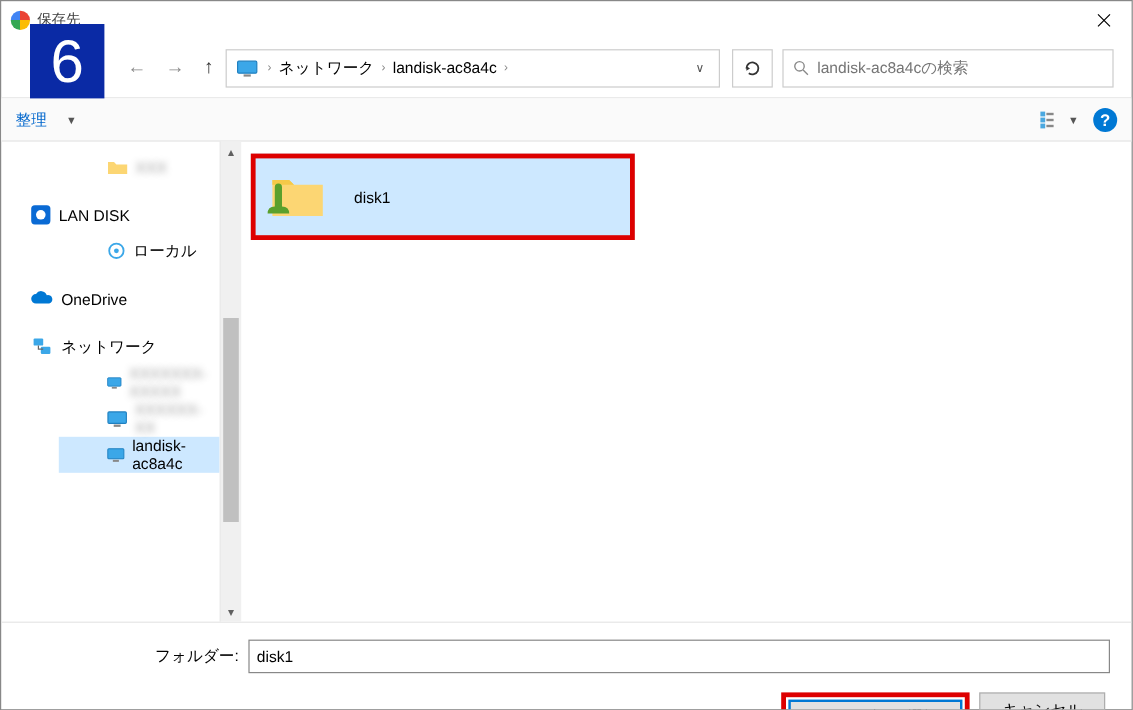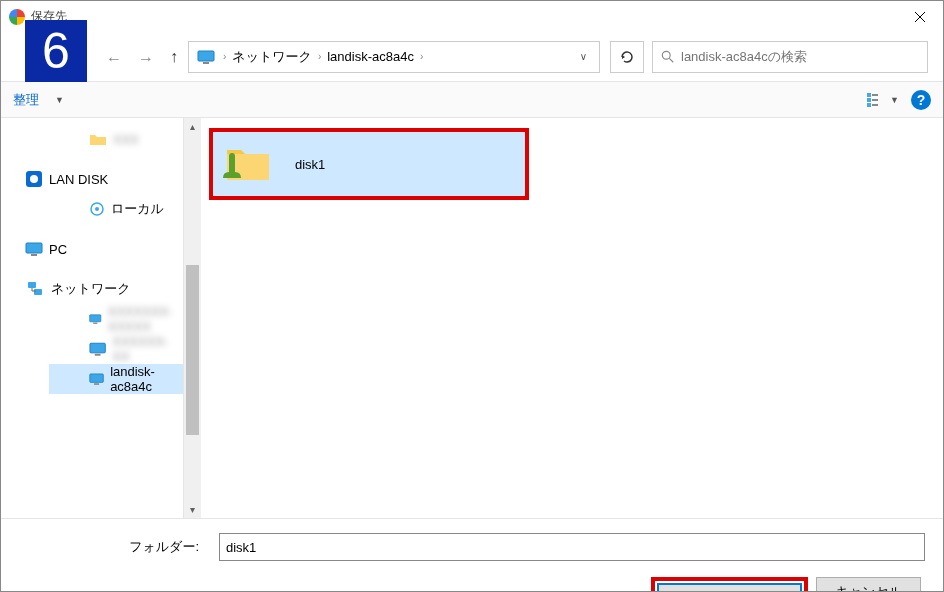--- a/index.html
+++ b/index.html
@@ -42,21 +42,21 @@
 .folder-icon-small { width: 18px; height: 14px; fill: #fcd673; }
 .monitor-icon { width: 18px; height: 14px; }
 .main-content { flex: 1; padding: 10px 8px; display: flex; gap: 20px; align-items: flex-start; }
 .folder-item { display: flex; align-items: center; gap: 14px; height: 72px; border: 1px solid transparent; padding-right: 12px; cursor: pointer; }
 .folder-item.selected { background: #cde8ff; border: 4px solid #d00; }
 .folder-item .folder-icon-wrap { width: 68px; height: 58px; display: flex; align-items: center; justify-content: center; position: relative; }
 .folder-label { font-size: 13px; white-space: nowrap; }
 .share-folder-svg { width: 56px; height: 48px; }
 .bottom-area { padding: 14px 18px 10px 18px; border-top: 1px solid #e5e5e5; }
 .folder-input-row { display: flex; align-items: center; margin-bottom: 16px; }
-.folder-input-row label { width: 180px; text-align: right; margin-right: 20px; font-size: 13px; }
+.folder-input-row label { width: 180px; text-align: right; margin-right: 8px; font-size: 13px; }
 .folder-input-row input { flex: 1; height: 28px; border: 1px solid #888; padding: 0 6px; font-size: 13px; }
 .buttons-row { display: flex; justify-content: flex-end; gap: 8px; margin-right: 4px; }
 .btn { height: 30px; padding: 0 18px; min-width: 100px; border: 1px solid #adadad; background: #e1e1e1; font-size: 13px; cursor: pointer; display: flex; align-items: center; justify-content: center; }
 .btn.primary { border: 2px solid #0078d4; }
 .primary-wrap { border: 4px solid #d00; padding: 2px; }
 </style>
 </head>
 <body>
 
 <div class="step-badge">6</div>
@@ -143,25 +143,24 @@
       <div class="tree-item sub">
         <svg width="16" height="16" viewBox="0 0 16 16">
             <circle cx="8" cy="8" r="6" fill="none" stroke="#3ba7e8" stroke-width="1.5"></circle>
             <circle cx="8" cy="8" r="2" fill="#3ba7e8"></circle>
           </svg>
         <span>ローカル</span>
       </div>
     </div>
     <div class="tree-group">
       <div class="tree-item">
-        <svg class="monitor-icon" viewBox="0 0 18 14">
-            <rect x="1" y="1" width="16" height="10" rx="1" fill="#3ba7e8" stroke="#2080c0"></rect>
-            <rect x="6" y="12" width="6" height="2" fill="#888"></rect>
-          </svg>
-        <span>PC</span>
+        <svg width="20" height="14" viewBox="0 0 20 14">
+            <path fill="#0078d4" d="M5 11 a4 4 0 0 1 0-8 a5 5 0 0 1 9 1 a3.5 3.5 0 0 1 2 7 z"></path>
+          </svg>
+        <span>OneDrive</span>
       </div>
     </div>
     <div class="tree-group">
       <div class="tree-item">
         <svg width="20" height="16" viewBox="0 0 20 16">
             <rect x="3" y="1" width="8" height="6" fill="#3ba7e8" rx="1"></rect>
             <rect x="9" y="8" width="8" height="6" fill="#3ba7e8" rx="1"></rect>
             <path stroke="#666" fill="none" d="M7 7 v3 h4"></path>
           </svg>
         <span>ネットワーク</span>

